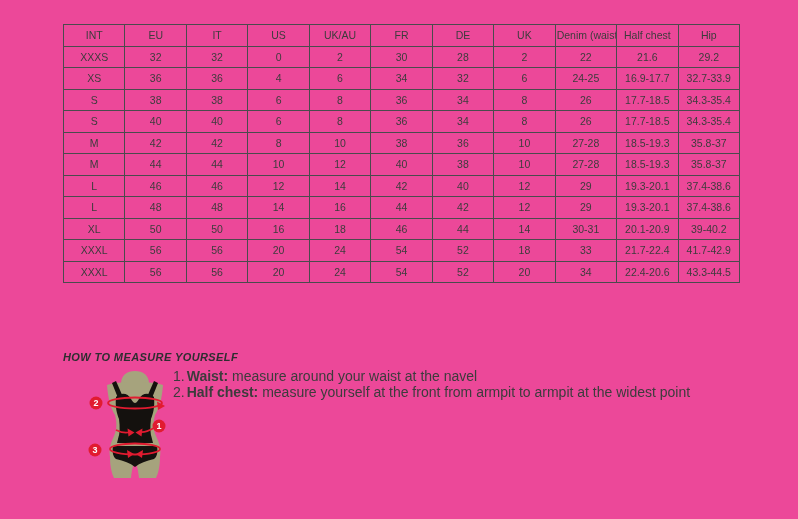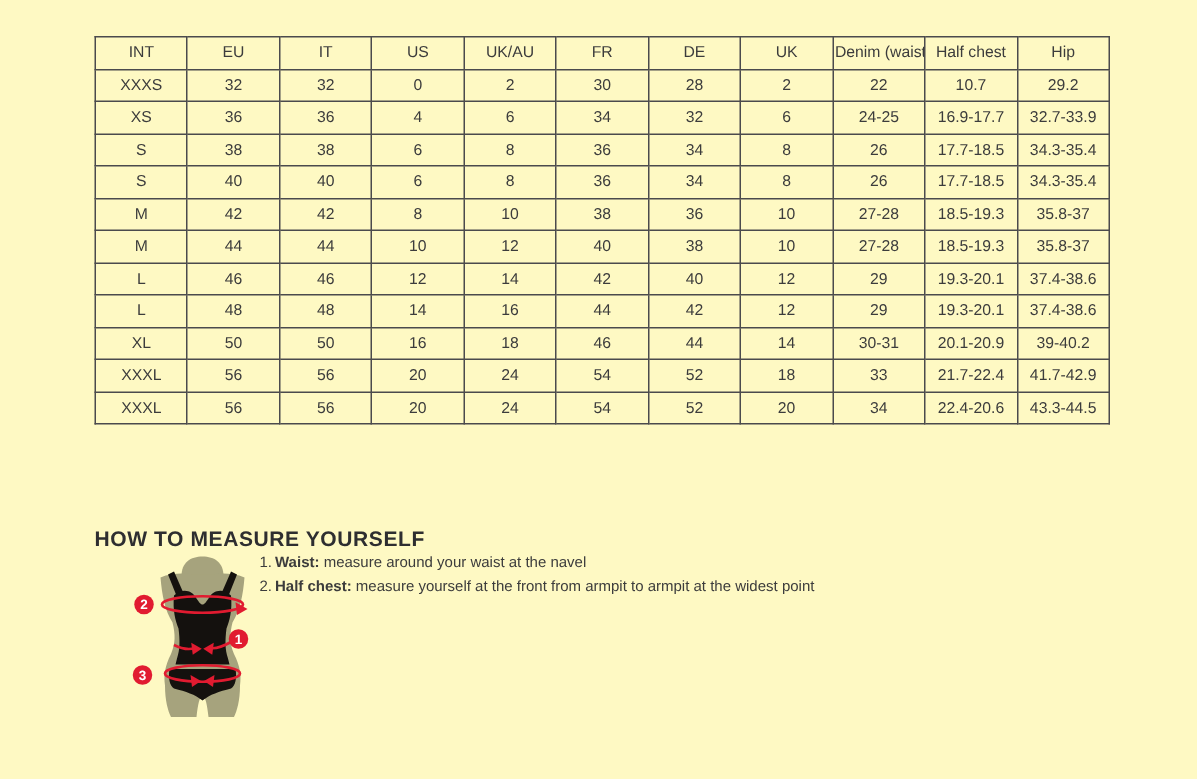--- a/index.html
+++ b/index.html
@@ -1,41 +1,41 @@
 <!DOCTYPE html>
 <html><head>
 <meta charset="utf-8">
 <style>
   html,body{margin:0;padding:0;background:#ffffff;}
   body{font-family:"Liberation Sans", sans-serif;color:#3c3c3c;}
-  .canvas{position:relative;width:798px;height:519px;background:#fef9c3;overflow:hidden;}
+  .canvas{position:relative;width:798px;height:519px;background:#ec4899;overflow:hidden;}
 
   
   .table-wrap{position:absolute;left:63px;top:24px;width:677px;}
   table.size-chart{width:100%;border-collapse:collapse;table-layout:fixed;
     border:1px solid #4b4b4d;}
   table.size-chart th, table.size-chart td{
     border:1px solid #4b4b4d;
     height:20.5px;
     padding:0 1px;
     text-align:center;
     vertical-align:middle;
     font-size:10.5px;
     font-weight:400;
     color:#3c3c3c;
     white-space:nowrap;
     overflow:hidden;
   }
 
   
-  .measure-title{position:absolute;left:63px;top:351px;font-size:14px;font-weight:700;
-    color:#2e2e30;letter-spacing:.4px;}
+  .measure-title{position:absolute;left:63px;top:351px;font-size:11px;font-weight:700;
+    color:#2e2e30;letter-spacing:.4px;font-style:italic;}
   .figure-wrap{position:absolute;left:83px;top:370px;width:92px;height:112px;}
   .steps{position:absolute;left:173px;top:368px;width:420px;}
-  .step{font-size:10px;color:#3c3c3c;line-height:16px;margin:0 0 0 0;white-space:nowrap;}
+  .step{font-size:14px;color:#3c3c3c;line-height:16px;margin:0 0 0 0;white-space:nowrap;}
   .step .num{font-weight:400;margin-right:2px;}
   .step .lbl{font-weight:700;}
 </style>
 </head>
 <body>
 
 <div class="canvas">
 
   <div class="table-wrap">
     <table class="size-chart">
@@ -58,21 +58,21 @@
           <tr>
             <td>XXXS</td>
             <td>32</td>
             <td>32</td>
             <td>0</td>
             <td>2</td>
             <td>30</td>
             <td>28</td>
             <td>2</td>
             <td>22</td>
-            <td>10.7</td>
+            <td>21.6</td>
             <td>29.2</td>
           </tr>
           <tr>
             <td>XS</td>
             <td>36</td>
             <td>36</td>
             <td>4</td>
             <td>6</td>
             <td>34</td>
             <td>32</td>

